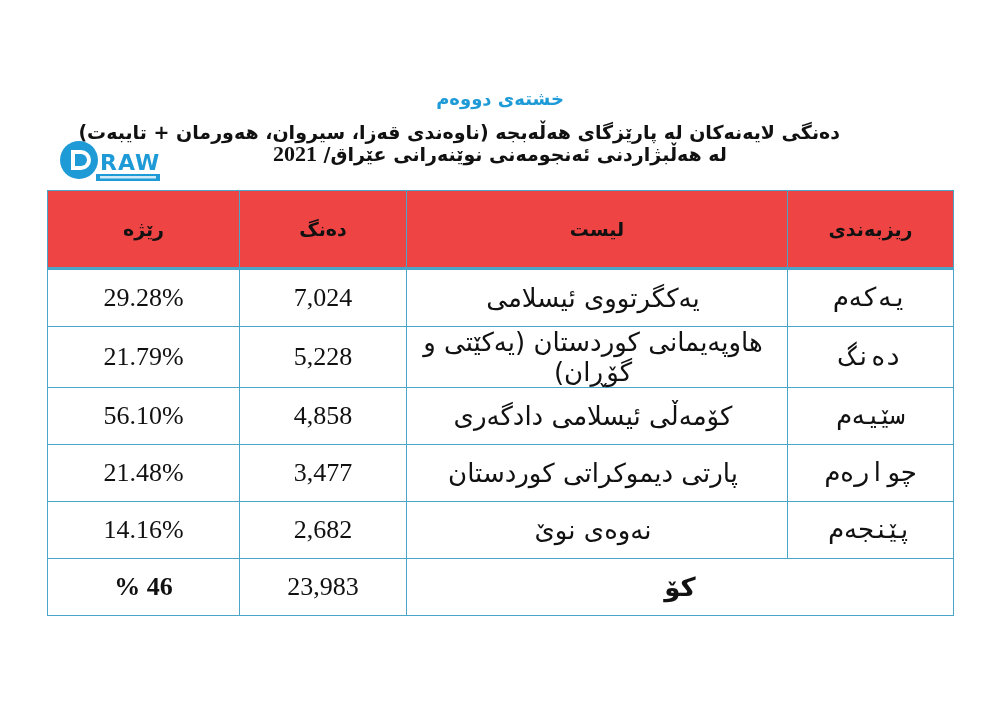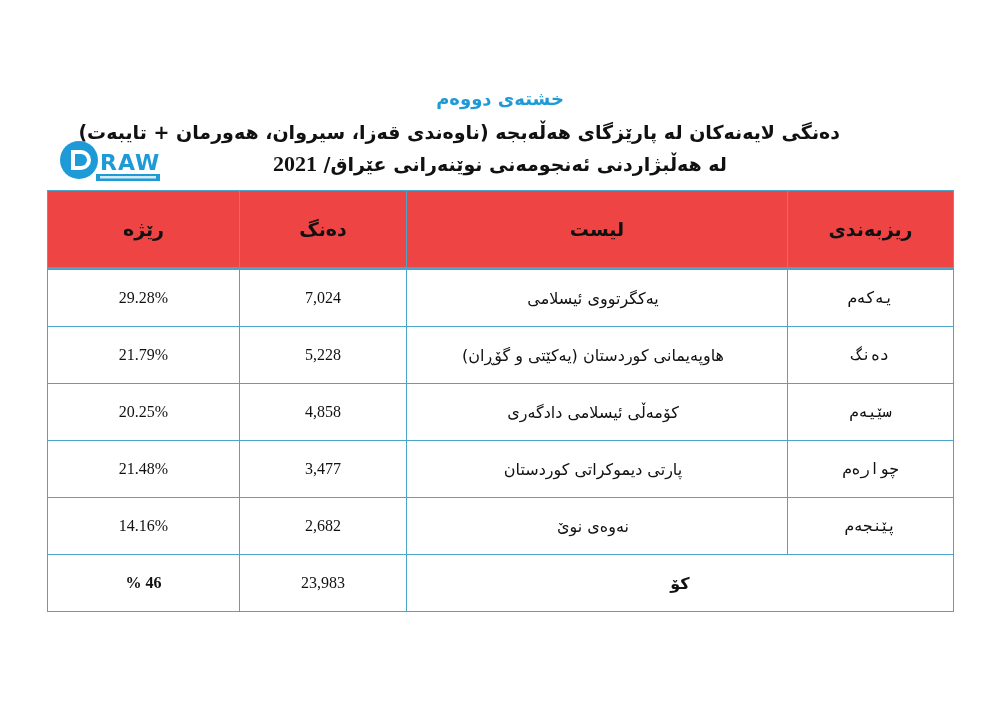--- a/index.html
+++ b/index.html
@@ -35,21 +35,21 @@
       text-align: center;
       direction: rtl;
       font-family: "DejaVu Sans", sans-serif;
       font-weight: bold;
       font-size: 19px;
       line-height: 28px;
       color: #111;
       white-space: nowrap;
     }
     .title-line.l1 { top: 118px; left: 150px; width: 690px; text-align: right; }
-    .title-line.l2 { top: 150px; }
+    .title-line.l2 { top: 140px; }
     .title-line .year {
       font-family: "Liberation Serif", serif;
       font-size: 22px;
     }
 
     
     .logo {
       position: absolute;
       left: 58px;
       top: 138px;
@@ -79,21 +79,21 @@
       background: #ef4444;
       height: 76px;
       font-family: "DejaVu Sans", sans-serif;
       font-weight: bold;
       font-size: 19px;
       color: #111;
       border-bottom: 3px solid #4aa5c9;
     }
     table.data-table tbody td {
       height: 56px;
-      font-size: 16px;
+      font-size: 26px;
     }
     td.rank-cell {
       font-family: Liberation Mono, monospace;
       font-size: 18px;
       width: 165px;
     }
     td.list-cell {
       font-family: "DejaVu Sans", sans-serif;
       font-size: 18px;
       text-align: right;
@@ -166,21 +166,21 @@
     <tr>
       <td class="rank-cell">دەنگ</td>
       <td class="list-cell">هاوپەیمانی کوردستان (یەکێتی و گۆڕان)</td>
       <td class="num-cell">5,228</td>
       <td class="num-cell">21.79%</td>
     </tr>
     <tr>
       <td class="rank-cell">سێیەم</td>
       <td class="list-cell">کۆمەڵی ئیسلامی دادگەری</td>
       <td class="num-cell">4,858</td>
-      <td class="num-cell">20.25%</td>
+      <td class="num-cell">56.10%</td>
     </tr>
     <tr>
       <td class="rank-cell">چوارەم</td>
       <td class="list-cell">پارتی دیموکراتی کوردستان</td>
       <td class="num-cell">3,477</td>
       <td class="num-cell">21.48%</td>
     </tr>
     <tr>
       <td class="rank-cell">پێنجەم</td>
       <td class="list-cell">نەوەی نوێ</td>

